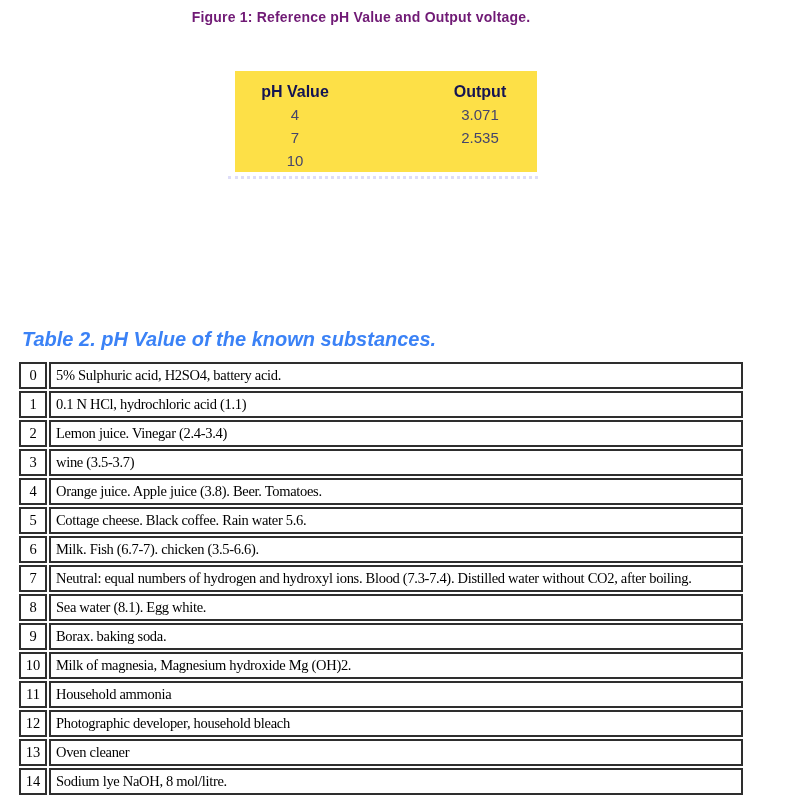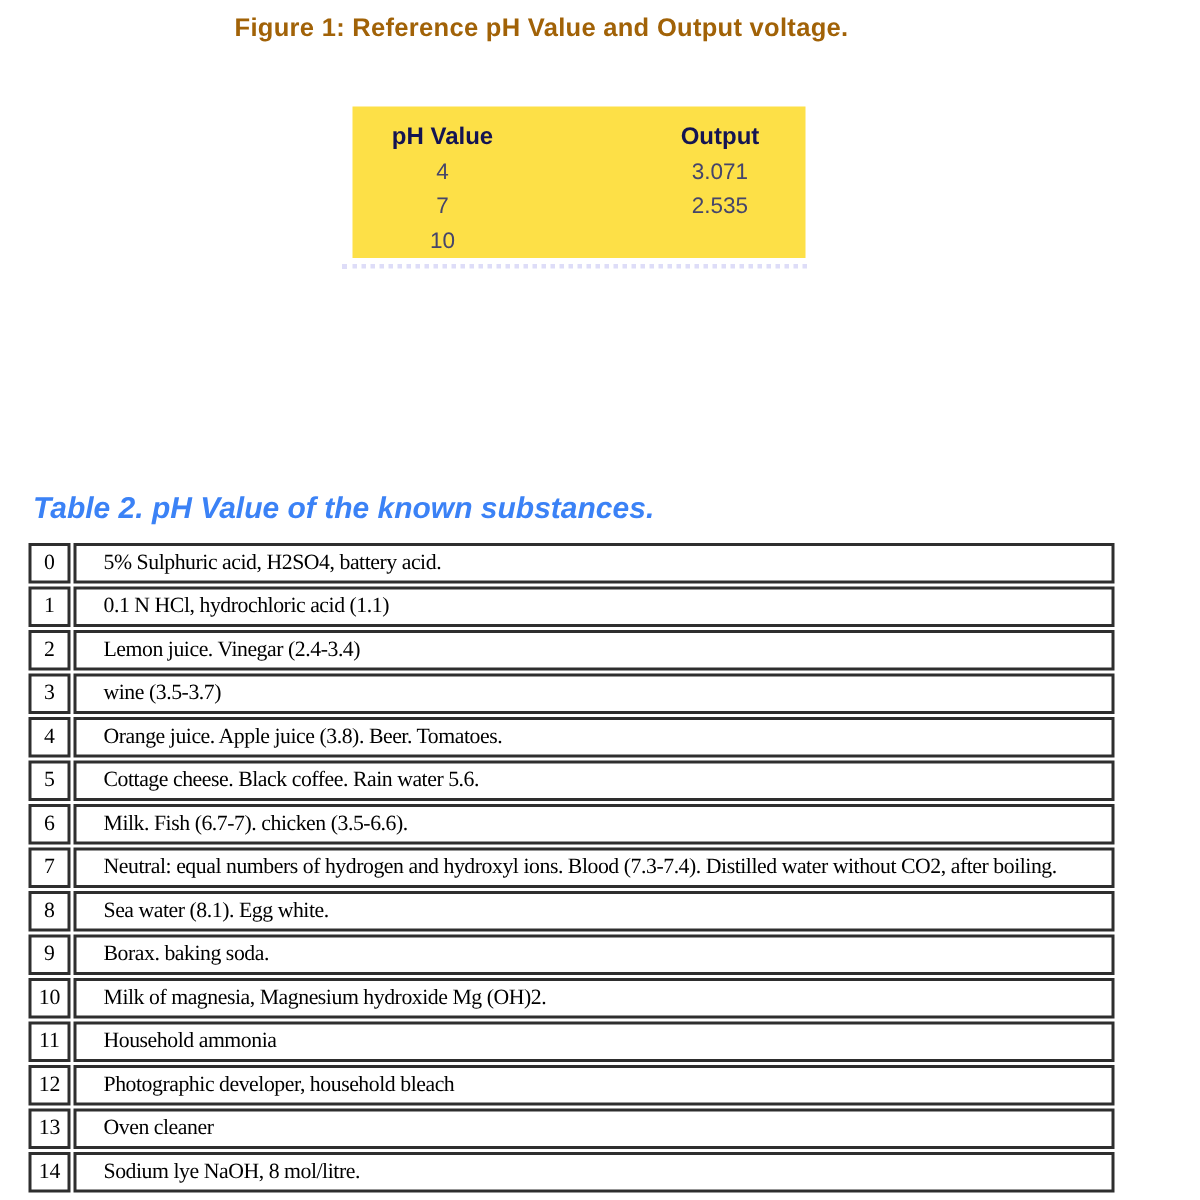--- a/index.html
+++ b/index.html
@@ -10,23 +10,23 @@
     font-family: "Liberation Sans", sans-serif;
     overflow: hidden;
   }
 
   
   .figure-title {
     position: absolute;
     top: 9px; left: 0;
     width: 722px;
     text-align: center;
-    font-size: 17px;
+    font-size: 14px;
     font-weight: bold;
-    color: #a16207;
+    color: #701a75;
     letter-spacing: 0.2px;
   }
 
   
   .ref-table {
     position: absolute;
     left: 235px; top: 71px;
     width: 302px; height: 101px;
     background: #fde047;
     box-sizing: border-box;
@@ -85,21 +85,21 @@
     padding: 0;
     overflow: hidden;
     white-space: nowrap;
     background: #ffffff;
   }
   .ph-table td.num {
     width: 24px;
     text-align: center;
   }
   .ph-table td.desc {
-    padding-left: 18px;
+    padding-left: 5px;
     letter-spacing: -0.3px;
   }
 </style>
 </head>
 <body>
 
 <div class="figure-title">Figure 1: Reference pH Value and Output voltage.</div>
 
 <div class="ref-table">
   <div class="ref-cell ref-header">pH Value</div>

